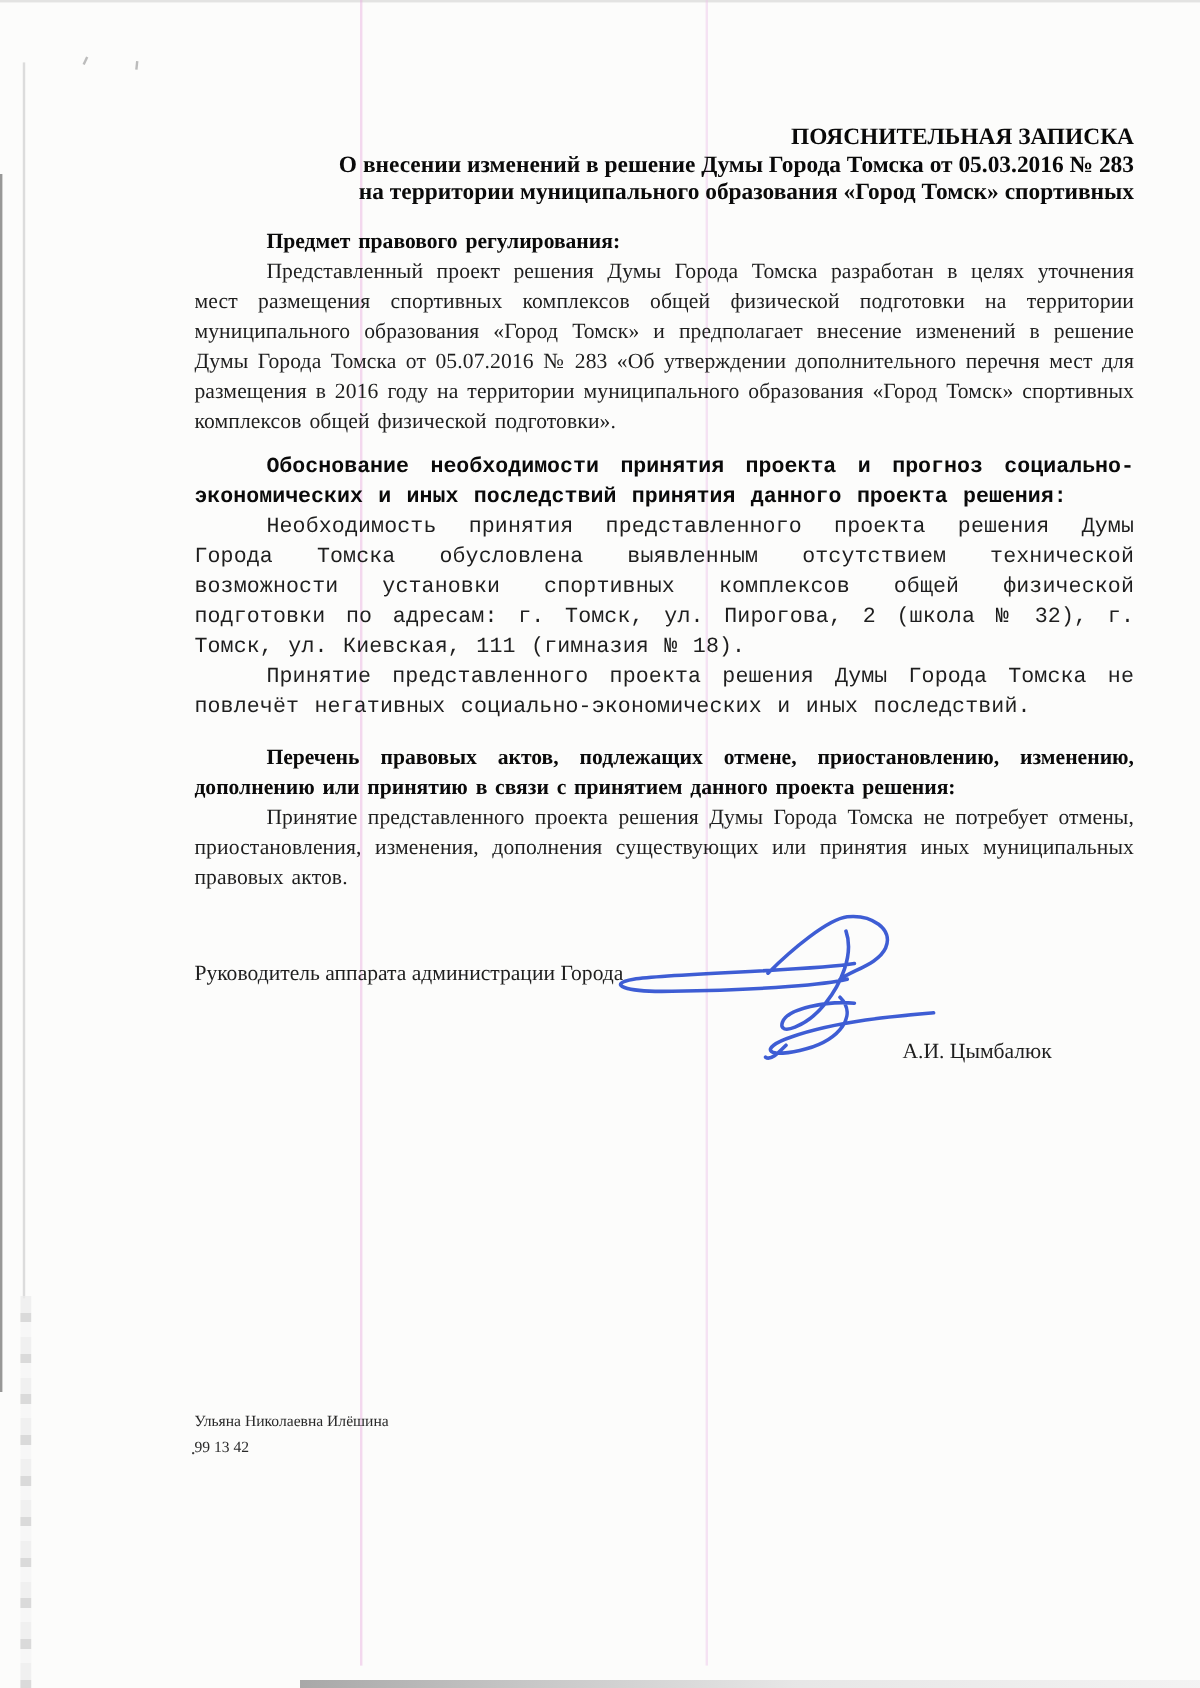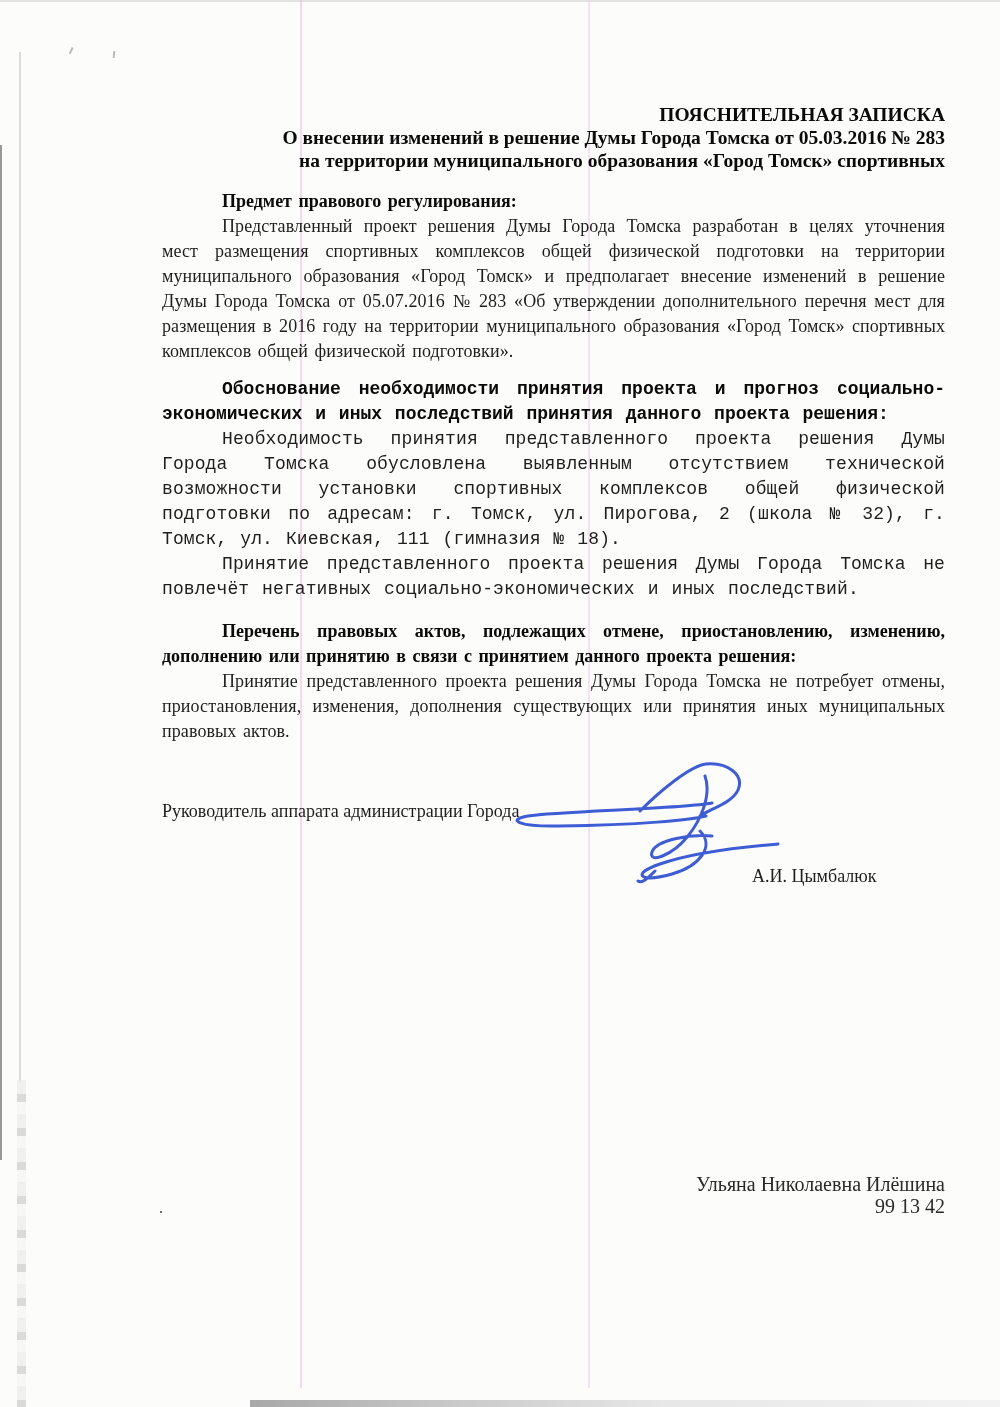--- a/index.html
+++ b/index.html
@@ -55,24 +55,23 @@
   .sig-line{white-space:nowrap;}
   .signer-name{
     position:absolute;left:590px;top:25px;white-space:nowrap;margin-top:40px;
   }
   .signature-svg{
     position:absolute;left:340px;top:-40px;width:290px;height:132px;
     pointer-events:none;
   }
   .footer-block{
     margin-top:319px;
-    font-size:20px;
+    font-size:13px;
     line-height:22px;
     color:#2a2a2a;
-    text-align:right;
   }
   
   .artifact{position:absolute;}
   .top-edge{left:0;top:0;width:1000px;height:2px;background:#dcdcdc;opacity:.8;}
   .left-dark-edge{left:0;top:145px;width:2px;height:1015px;background:#6e6e6e;opacity:.7;filter:blur(.3px);}
   .left-light-line{left:19px;top:52px;width:2px;height:1030px;background:#d8d8d8;opacity:.9;}
   .left-jagged{left:17px;top:1080px;width:9px;height:327px;
     background:repeating-linear-gradient(180deg,#ededed 0 14px,#cfcfcf 14px 22px,#f6f6f6 22px 34px);
     opacity:.75;filter:blur(.4px);}
   .pink-line-a{left:300px;top:0;width:2px;height:1388px;background:#e9b3e2;opacity:.5;}

